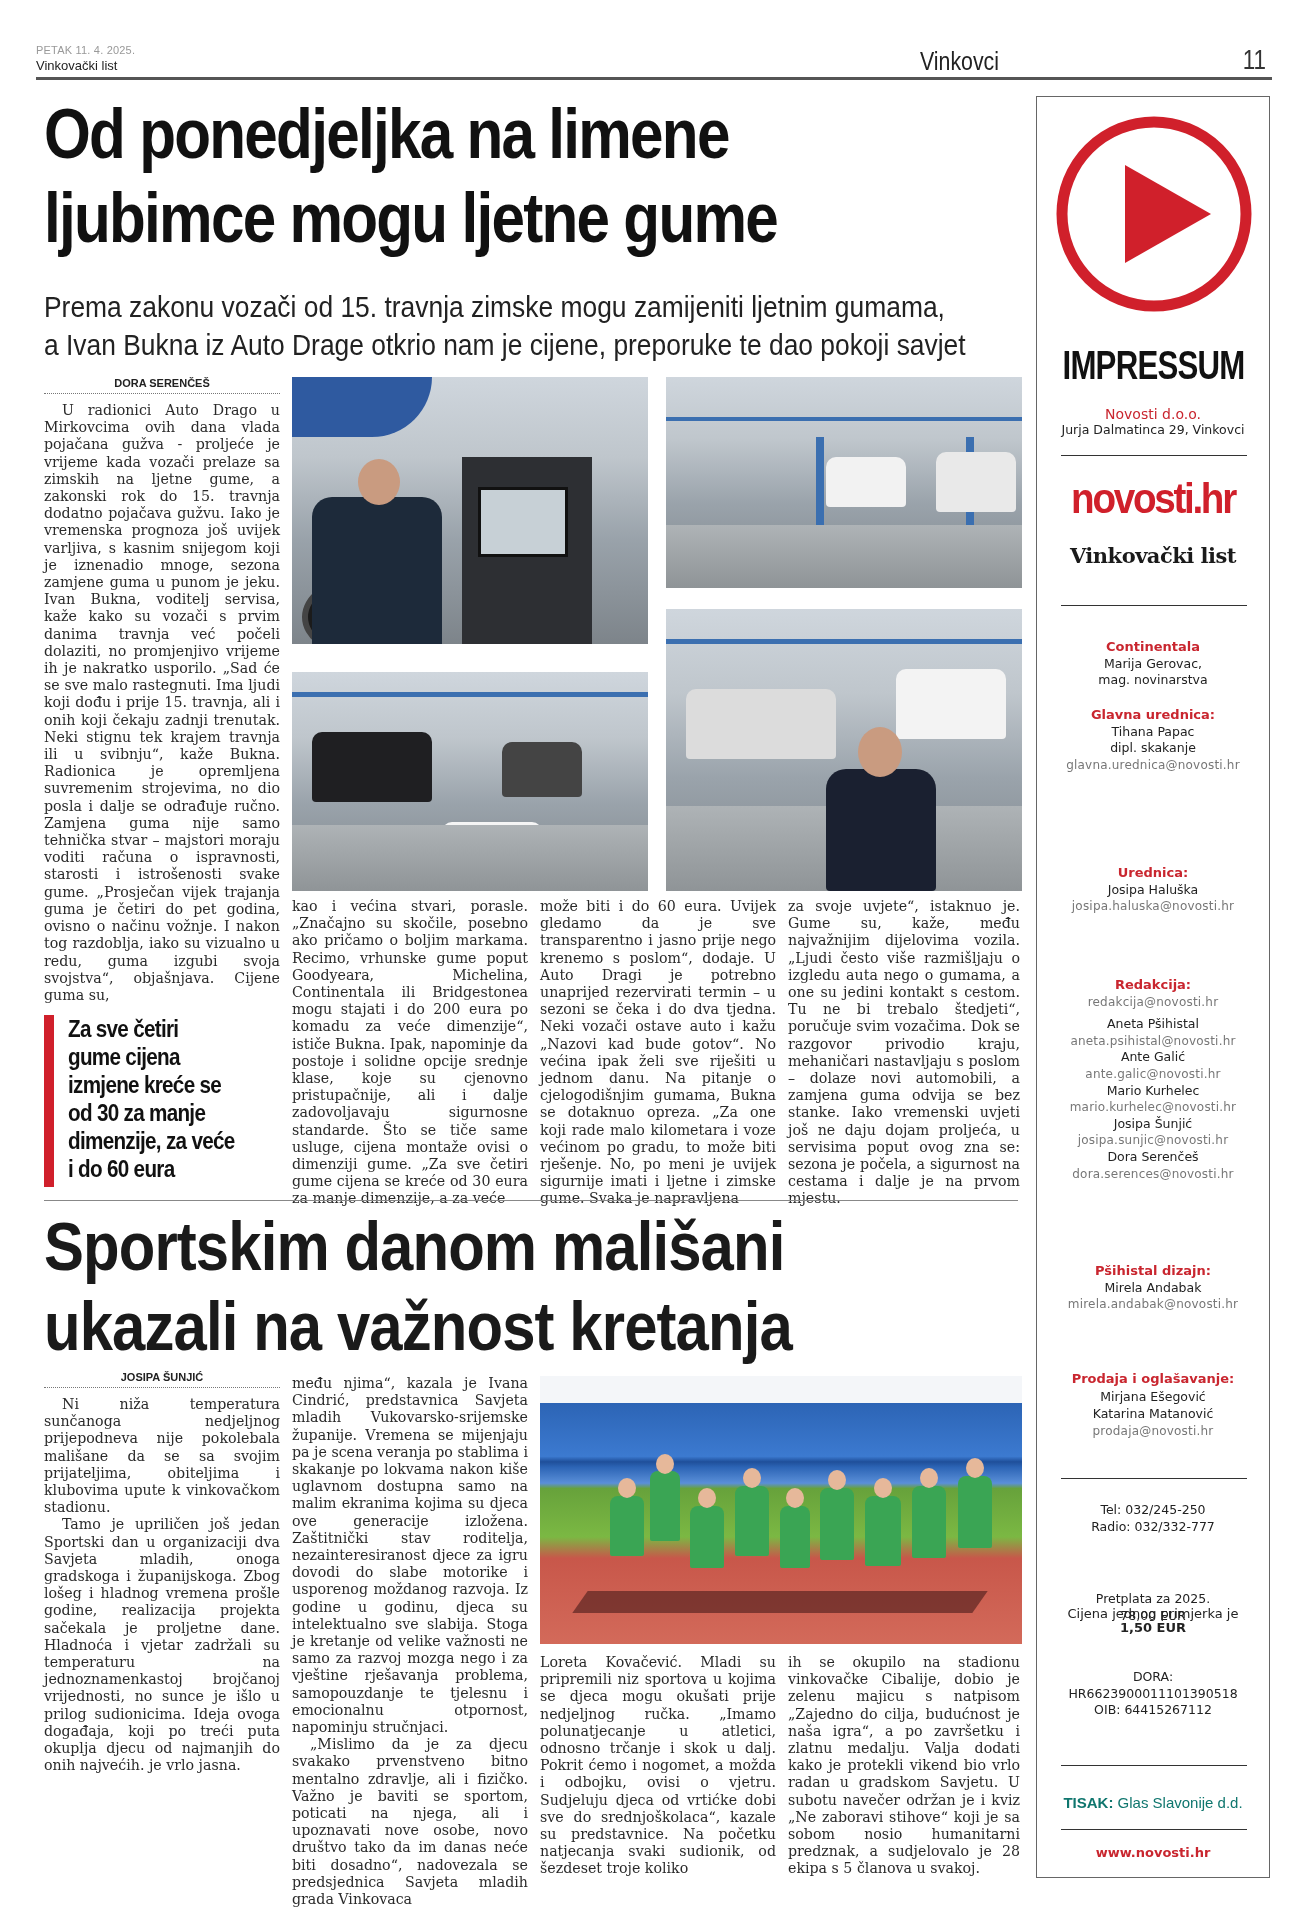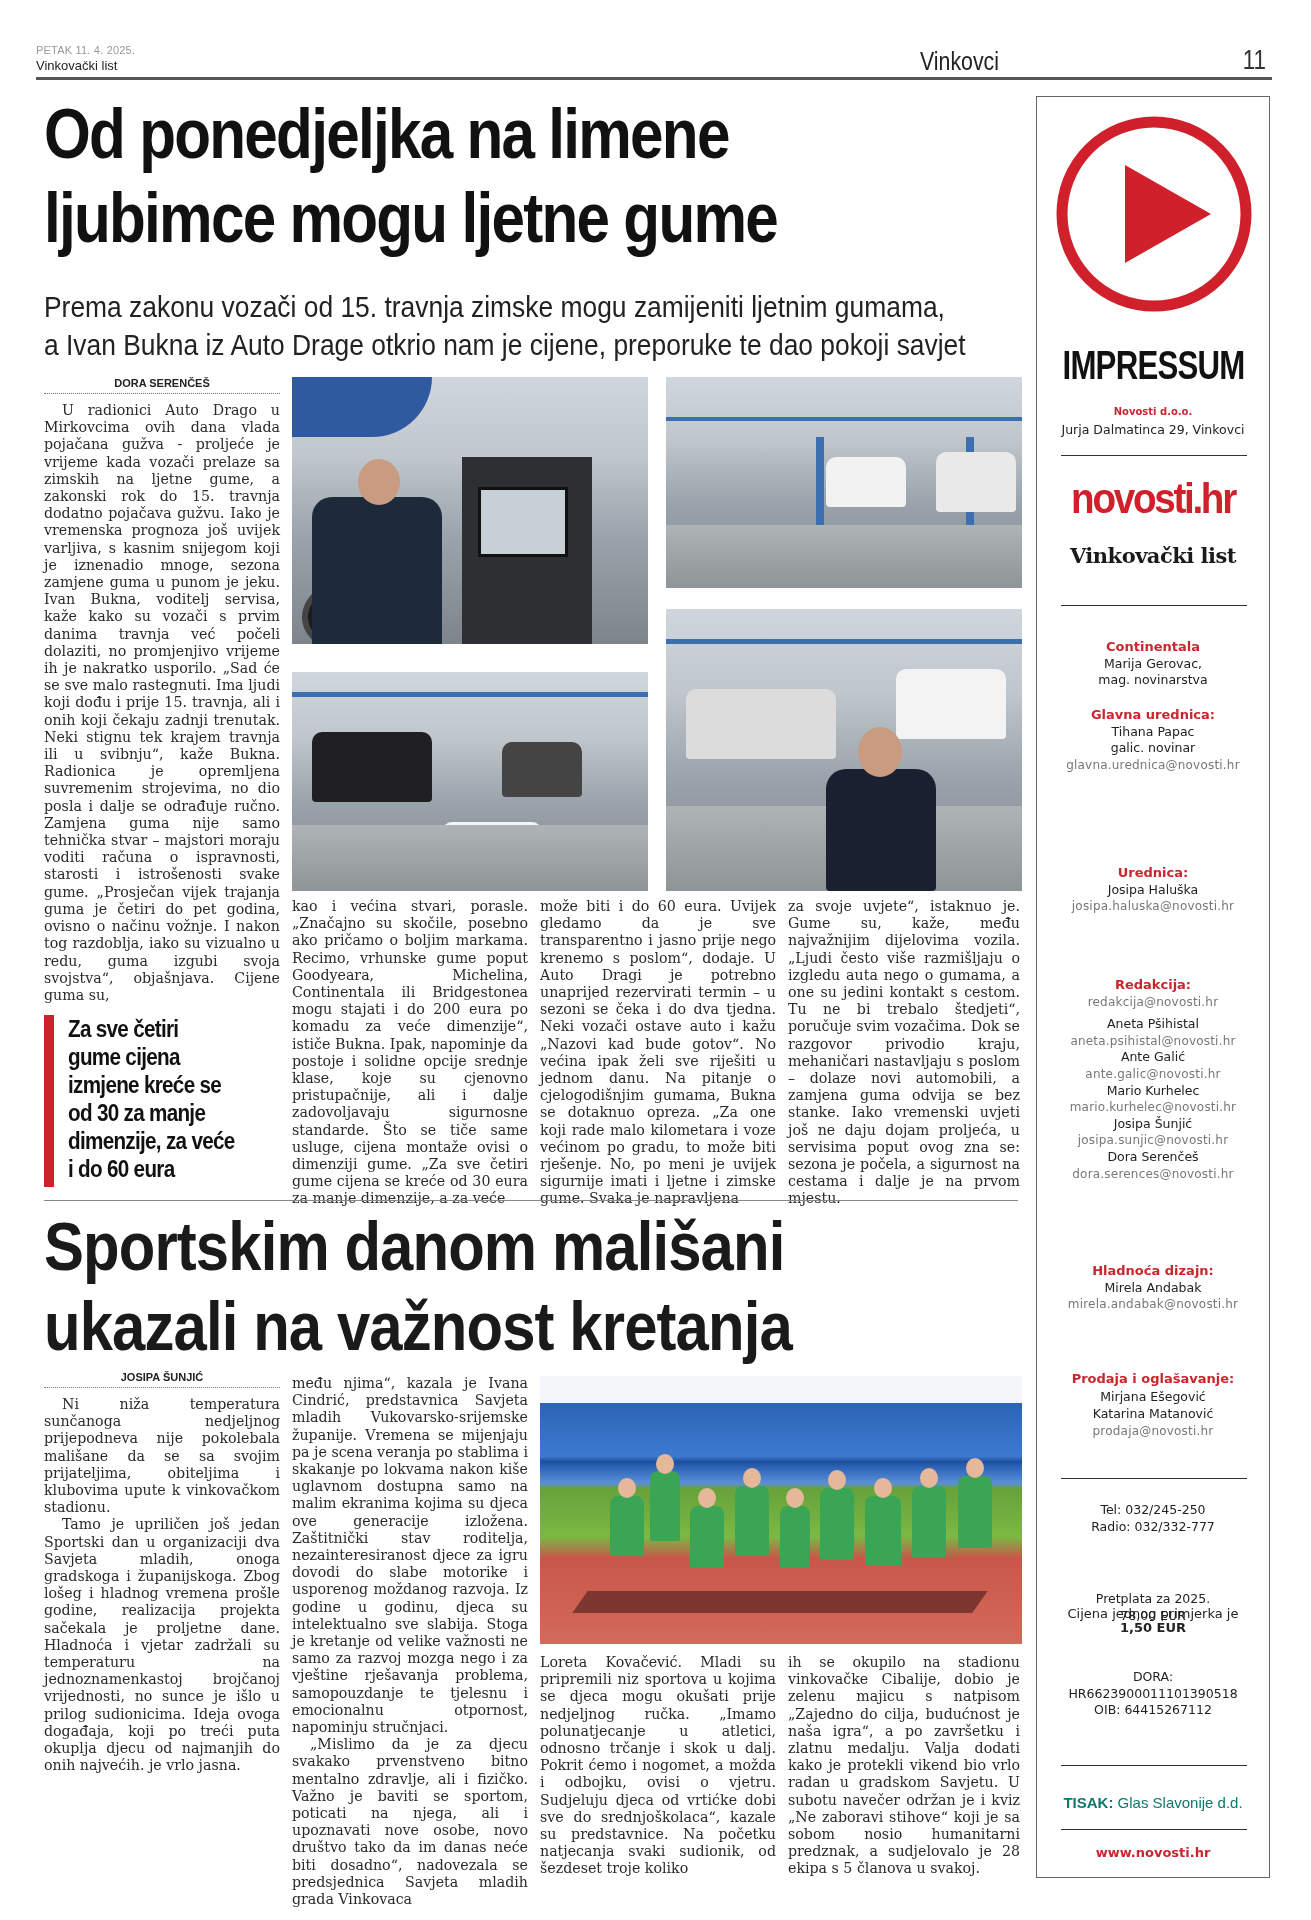--- a/index.html
+++ b/index.html
@@ -44,21 +44,21 @@
 
   .ph-stadium { background: linear-gradient(180deg, #f4f6f9 0%, #f4f6f9 10%, #2c64b5 10%, #3c7ad0 30%, #1f4f9a 32%, #2c64b5 34%, #5a8fd8 40%, #67a23b 42%, #7bb843 60%, #c8574a 68%, #d36a5a 100%); }
   .ph-stadium .kid { position: absolute; background: #3aa554; border-radius: 8px 8px 2px 2px; }
   .ph-stadium .khead { position: absolute; background: #e6b89a; border-radius: 50%; }
   .ph-stadium .shadow { position: absolute; background: rgba(60,20,20,0.55); transform: skewX(-35deg); }
 
   
   .imp { position: absolute; left: 1036px; top: 96px; width: 234px; height: 1782px; border: 1.5px solid #666; background: #fff; font-family: "DejaVu Sans", sans-serif; text-align: center; color: #222; }
   .imp .play { position: absolute; left: 14px; top: 14px; width: 206px; height: 206px; }
   .imp .title { position: absolute; left: 0; top: 246px; width: 232px; font-family: "Liberation Sans", sans-serif; font-weight: bold; font-size: 40px; letter-spacing: -1px; color: #111; transform: scaleX(0.78); transform-origin: center top; }
-  .imp .company { position: absolute; left: 0; top: 309px; width: 232px; font-size: 10px; font-weight: bold; color: #c9262f; }
+  .imp .company { position: absolute; left: 0; top: 309px; width: 232px; font-size: 14px; font-weight: normal; color: #c9262f; }
   .imp .addr { position: absolute; left: 0; top: 325px; width: 232px; font-size: 12.5px; color: #222; }
   .imp .rule { position: absolute; left: 24px; width: 186px; height: 1px; background: #333; }
   .imp .logo { position: absolute; left: 0; top: 378px; width: 232px; font-family: "Liberation Sans", sans-serif; font-weight: bold; font-size: 42px; color: #d0202b; letter-spacing: -2.5px; transform: scaleX(0.92); transform-origin: center top; }
   .imp .logo-vl { position: absolute; left: 0; top: 446px; width: 232px; font-family: "DejaVu Serif", serif; font-weight: bold; font-size: 21px; color: #1a1a1a; letter-spacing: -0.5px; }
   .imp .blk { position: absolute; left: 0; width: 232px; font-size: 12.5px; line-height: 16.5px; }
   .imp .lbl { color: #c9262f; font-weight: bold; font-size: 13px; }
   .imp .nm { color: #222; }
   .imp .em { color: #777; font-size: 12px; letter-spacing: 0.2px; }
   .imp .bold { font-weight: bold; }
   .imp .tisak { position: absolute; left: 0; top: 1697px; width: 232px; font-family: "Liberation Sans", sans-serif; font-size: 15px; color: #0f766e; }
@@ -208,21 +208,21 @@
 
   <div class="blk" style="top:542px;">
     <div class="lbl">Continentala</div>
     <div class="nm">Marija Gerovac,</div>
     <div class="nm">mag. novinarstva</div>
   </div>
 
   <div class="blk" style="top:610px;">
     <div class="lbl">Glavna urednica:</div>
     <div class="nm">Tihana Papac</div>
-    <div class="nm">galic. novinar</div>
+    <div class="nm">dipl. skakanje</div>
     <div class="em">glavna.urednica@novosti.hr</div>
   </div>
 
   <div class="blk" style="top:768px;">
     <div class="lbl">Urednica:</div>
     <div class="nm">Josipa Haluška</div>
     <div class="em">josipa.haluska@novosti.hr</div>
   </div>
 
   <div class="blk" style="top:880px; line-height:16.6px;">
@@ -235,21 +235,21 @@
     <div class="em">ante.galic@novosti.hr</div>
     <div class="nm">Mario Kurhelec</div>
     <div class="em">mario.kurhelec@novosti.hr</div>
     <div class="nm">Josipa Šunjić</div>
     <div class="em">josipa.sunjic@novosti.hr</div>
     <div class="nm">Dora Serenčeš</div>
     <div class="em">dora.serences@novosti.hr</div>
   </div>
 
   <div class="blk" style="top:1166px;">
-    <div class="lbl">Hladnoća dizajn:</div>
+    <div class="lbl">Pšihistal dizajn:</div>
     <div class="nm">Mirela Andabak</div>
     <div class="em">mirela.andabak@novosti.hr</div>
   </div>
 
   <div class="blk" style="top:1273px; line-height:17.5px;">
     <div class="lbl">Prodaja i oglašavanje:</div>
     <div class="nm">Mirjana Ešegović</div>
     <div class="nm">Katarina Matanović</div>
     <div class="em">prodaja@novosti.hr</div>
   </div>

